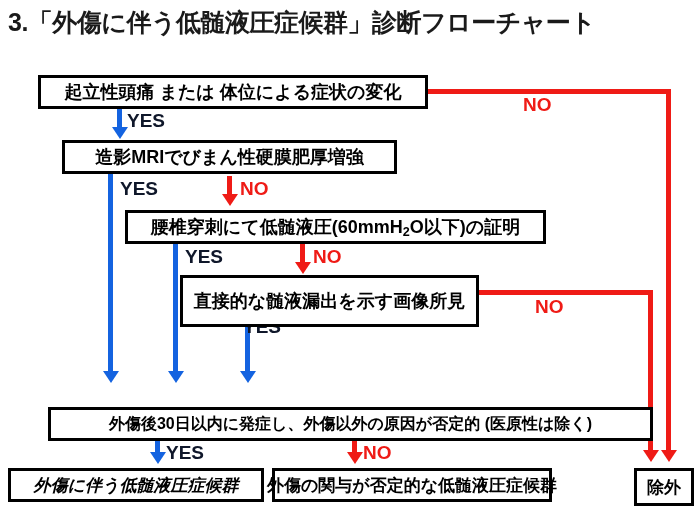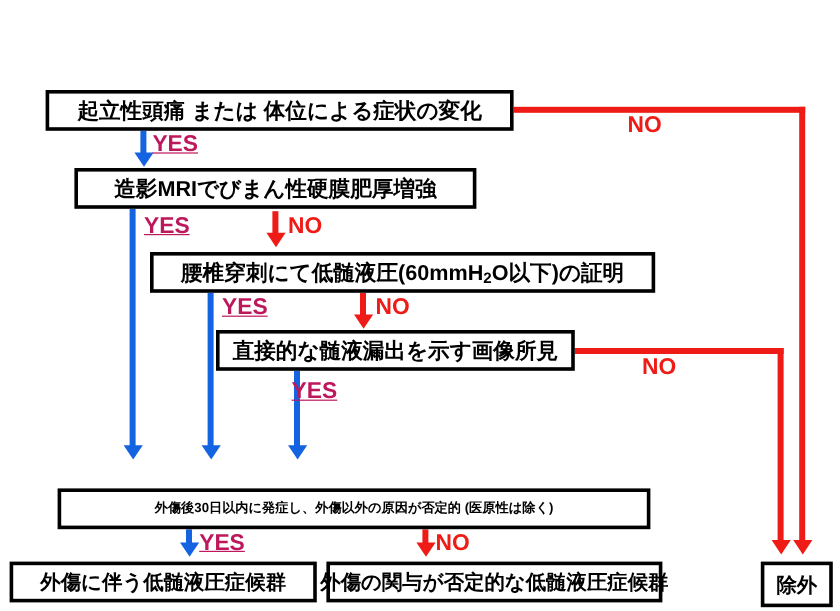--- a/index.html
+++ b/index.html
@@ -44,23 +44,23 @@
     font-weight: bold;
     white-space: nowrap;
     z-index: 5;
   }
   .node .txt { display: inline-block; line-height: 1; }
   .node sub { font-size: 0.7em; vertical-align: baseline; position: relative; top: 3px; }
 
   #node-orthostatic  { left: 38px;  top: 75px;  width: 390px; height: 34px; font-size: 18px; }
   #node-mri          { left: 62px;  top: 140px; width: 335px; height: 34px; font-size: 18px; }
   #node-lumbar       { left: 125px; top: 210px; width: 421px; height: 34px; font-size: 18px; }
-  #node-leakimage    { left: 180px; top: 275px; width: 299px; height: 34px; font-size: 18px; }
-  #node-30days       { left: 48px;  top: 407px; width: 494px; height: 34px; font-size: 11px; }
-  #node-diag-trauma  { left: 8px;   top: 468px; width: 256px; height: 34px; font-size: 17px; }
+  #node-leakimage    { left: 180px; top: 275px; width: 299px; height: 52px; font-size: 18px; }
+  #node-30days       { left: 48px;  top: 407px; width: 605px; height: 34px; font-size: 16px; }
+  #node-diag-trauma  { left: 8px;   top: 468px; width: 256px; height: 34px; font-size: 17px; font-style: italic; }
   #node-diag-notrauma{ left: 272px; top: 468px; width: 280px; height: 34px; font-size: 17px; }
   #node-excluded     { left: 634px; top: 468px; width: 60px;  height: 38px; font-size: 17px; }
 
   
   .vline, .hline {
     position: absolute;
     z-index: 2;
   }
   .vline { width: 5px; }
   .hline { height: 5px; }
@@ -87,28 +87,29 @@
   }
 
   
   .edge-label {
     position: absolute;
     font-size: 19px;
     font-weight: bold;
     z-index: 4;
     white-space: nowrap;
   }
-  .edge-label.yes { color: #be185d; text-decoration: underline; }
+  .edge-label.yes { color: #0f172a; }
   .edge-label.no  { color: #ef1b16; }
 </style>
 </head>
 <body>
 
 <div id="canvas">
 
+  <div class="title">3.「外傷に伴う低髄液圧症候群」診断フローチャート</div>
 
   <div class="node" id="node-orthostatic">
     <span class="txt">起立性頭痛 または 体位による症状の変化</span>
   </div>
 
   <div class="vline blue" style="left:117px; top:109px; height:20px;"></div>
   <div class="arrowhead down blue" style="left:111.5px; top:127px;"></div>
   <div class="edge-label yes" style="left:127px; top:110px;">YES</div>
 
   <div class="hline red" style="left:426px; top:89px; width:245px;"></div>

